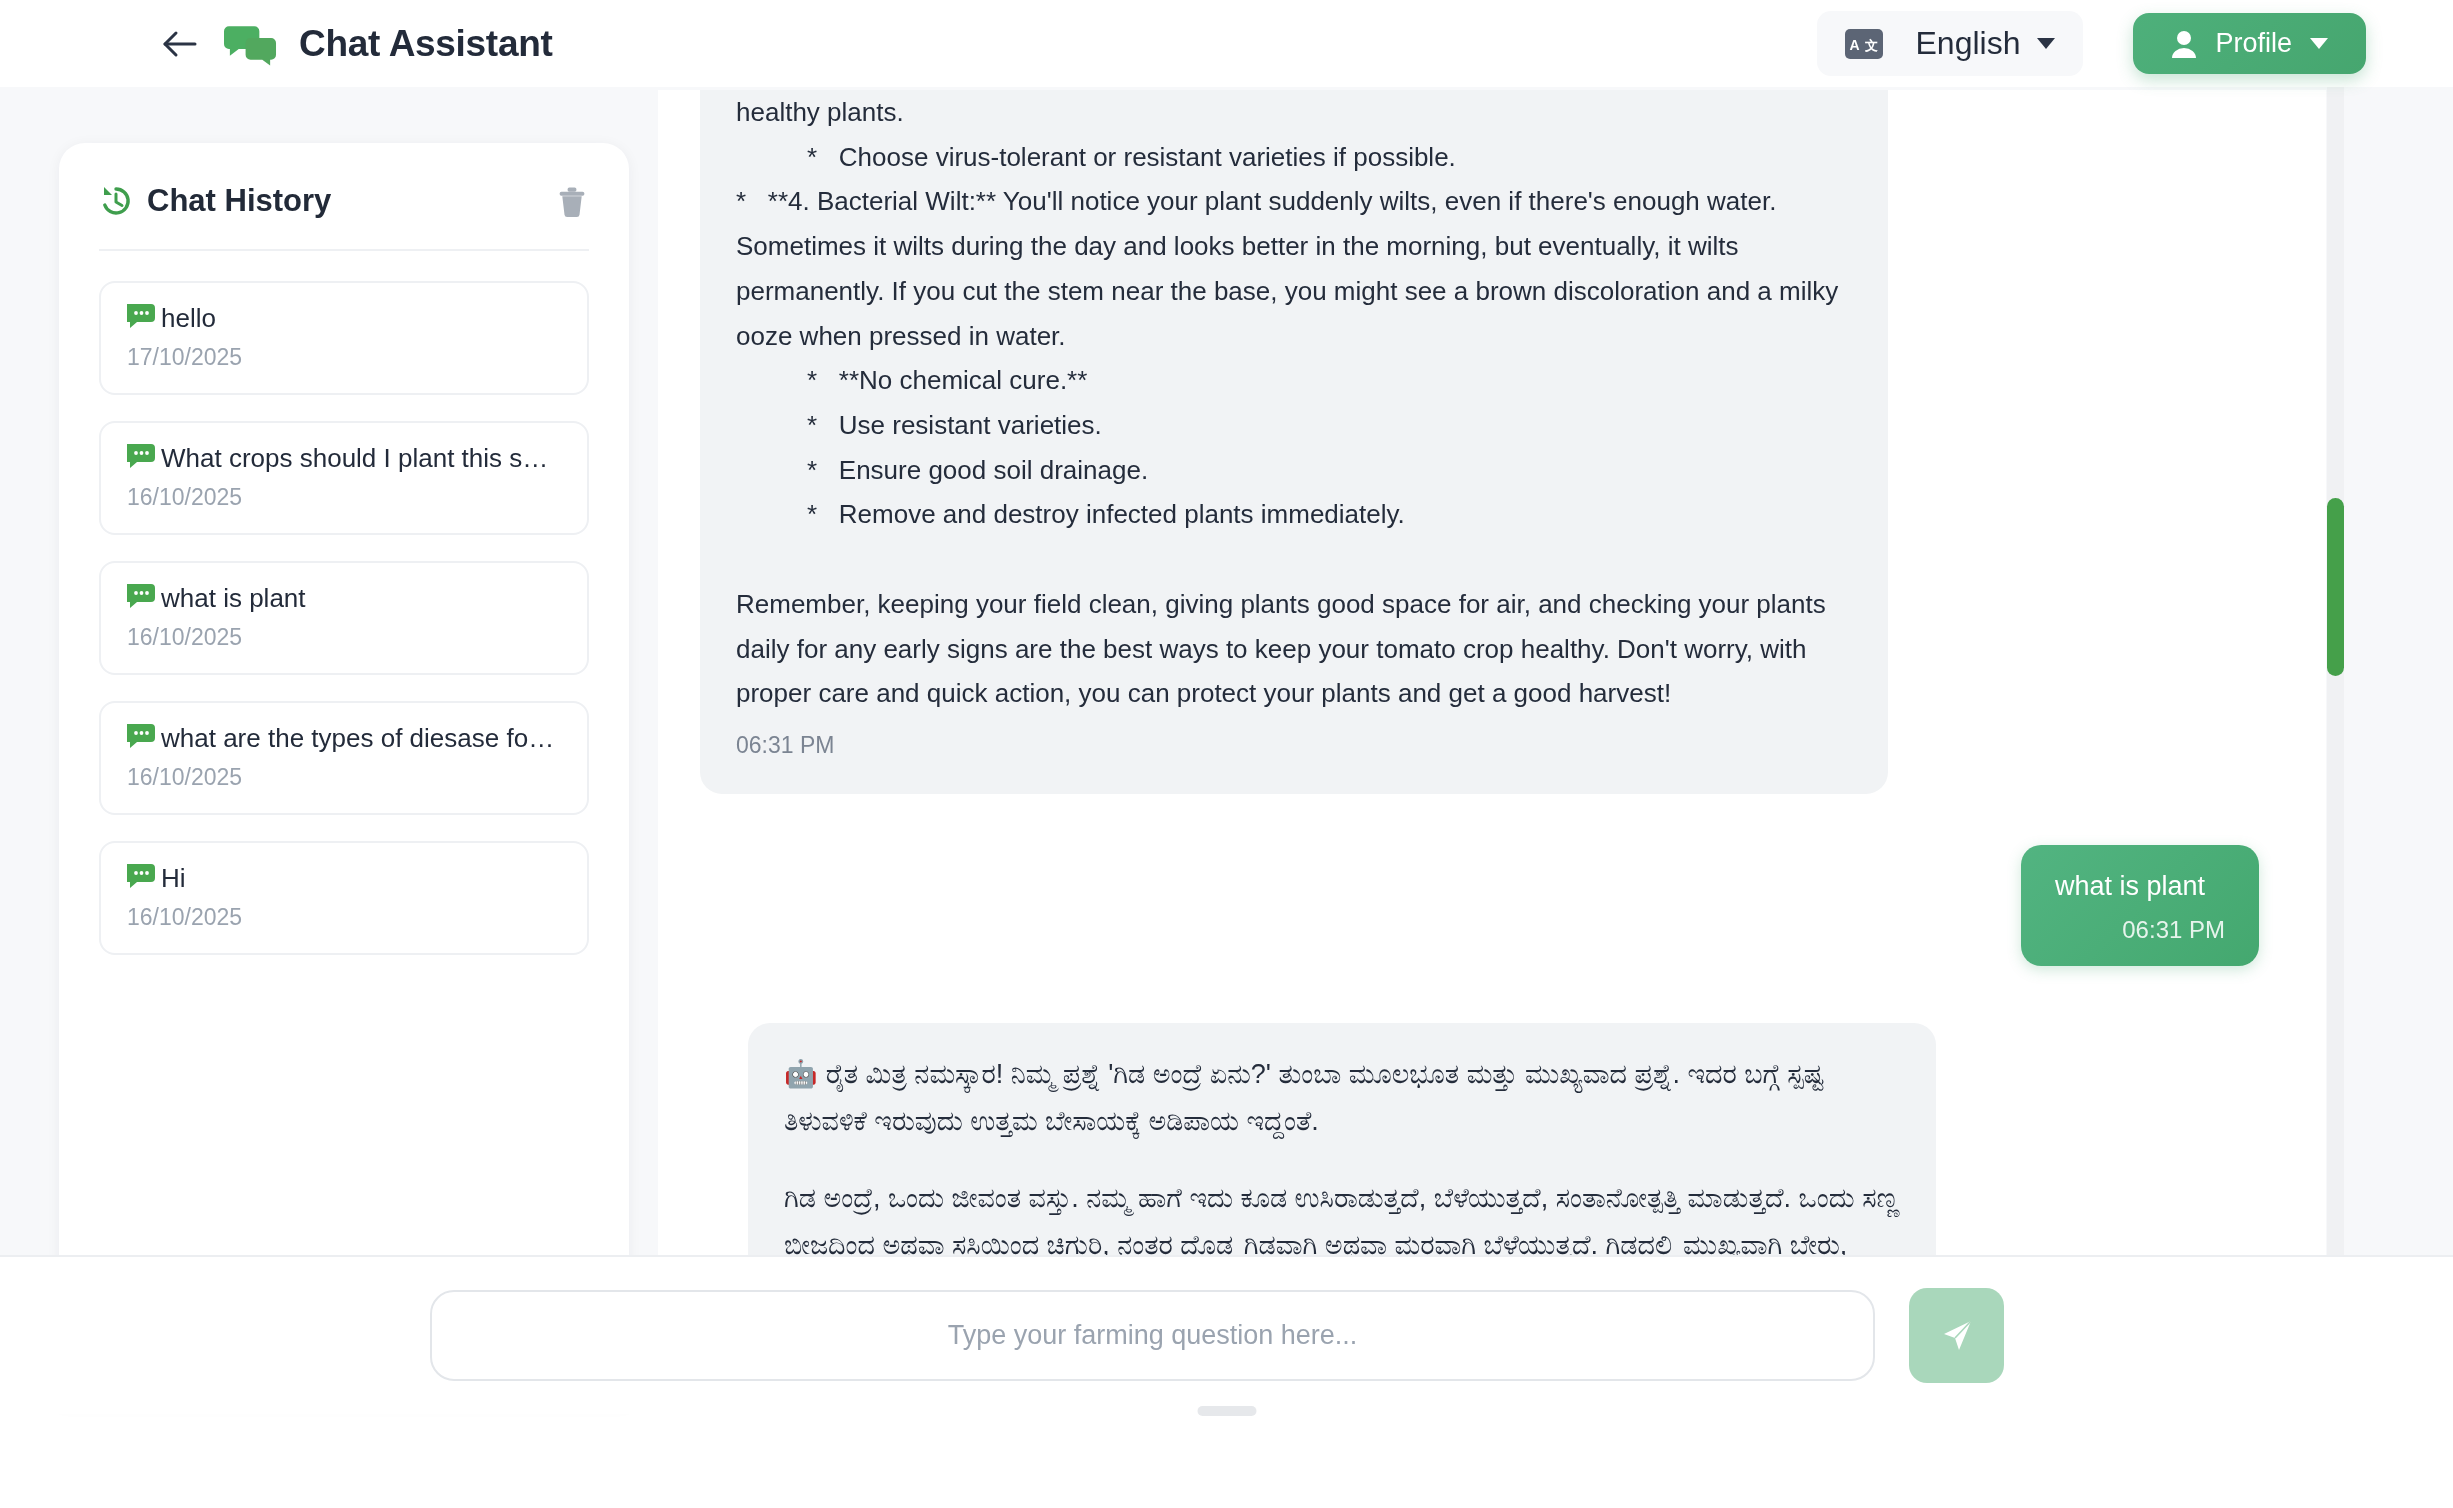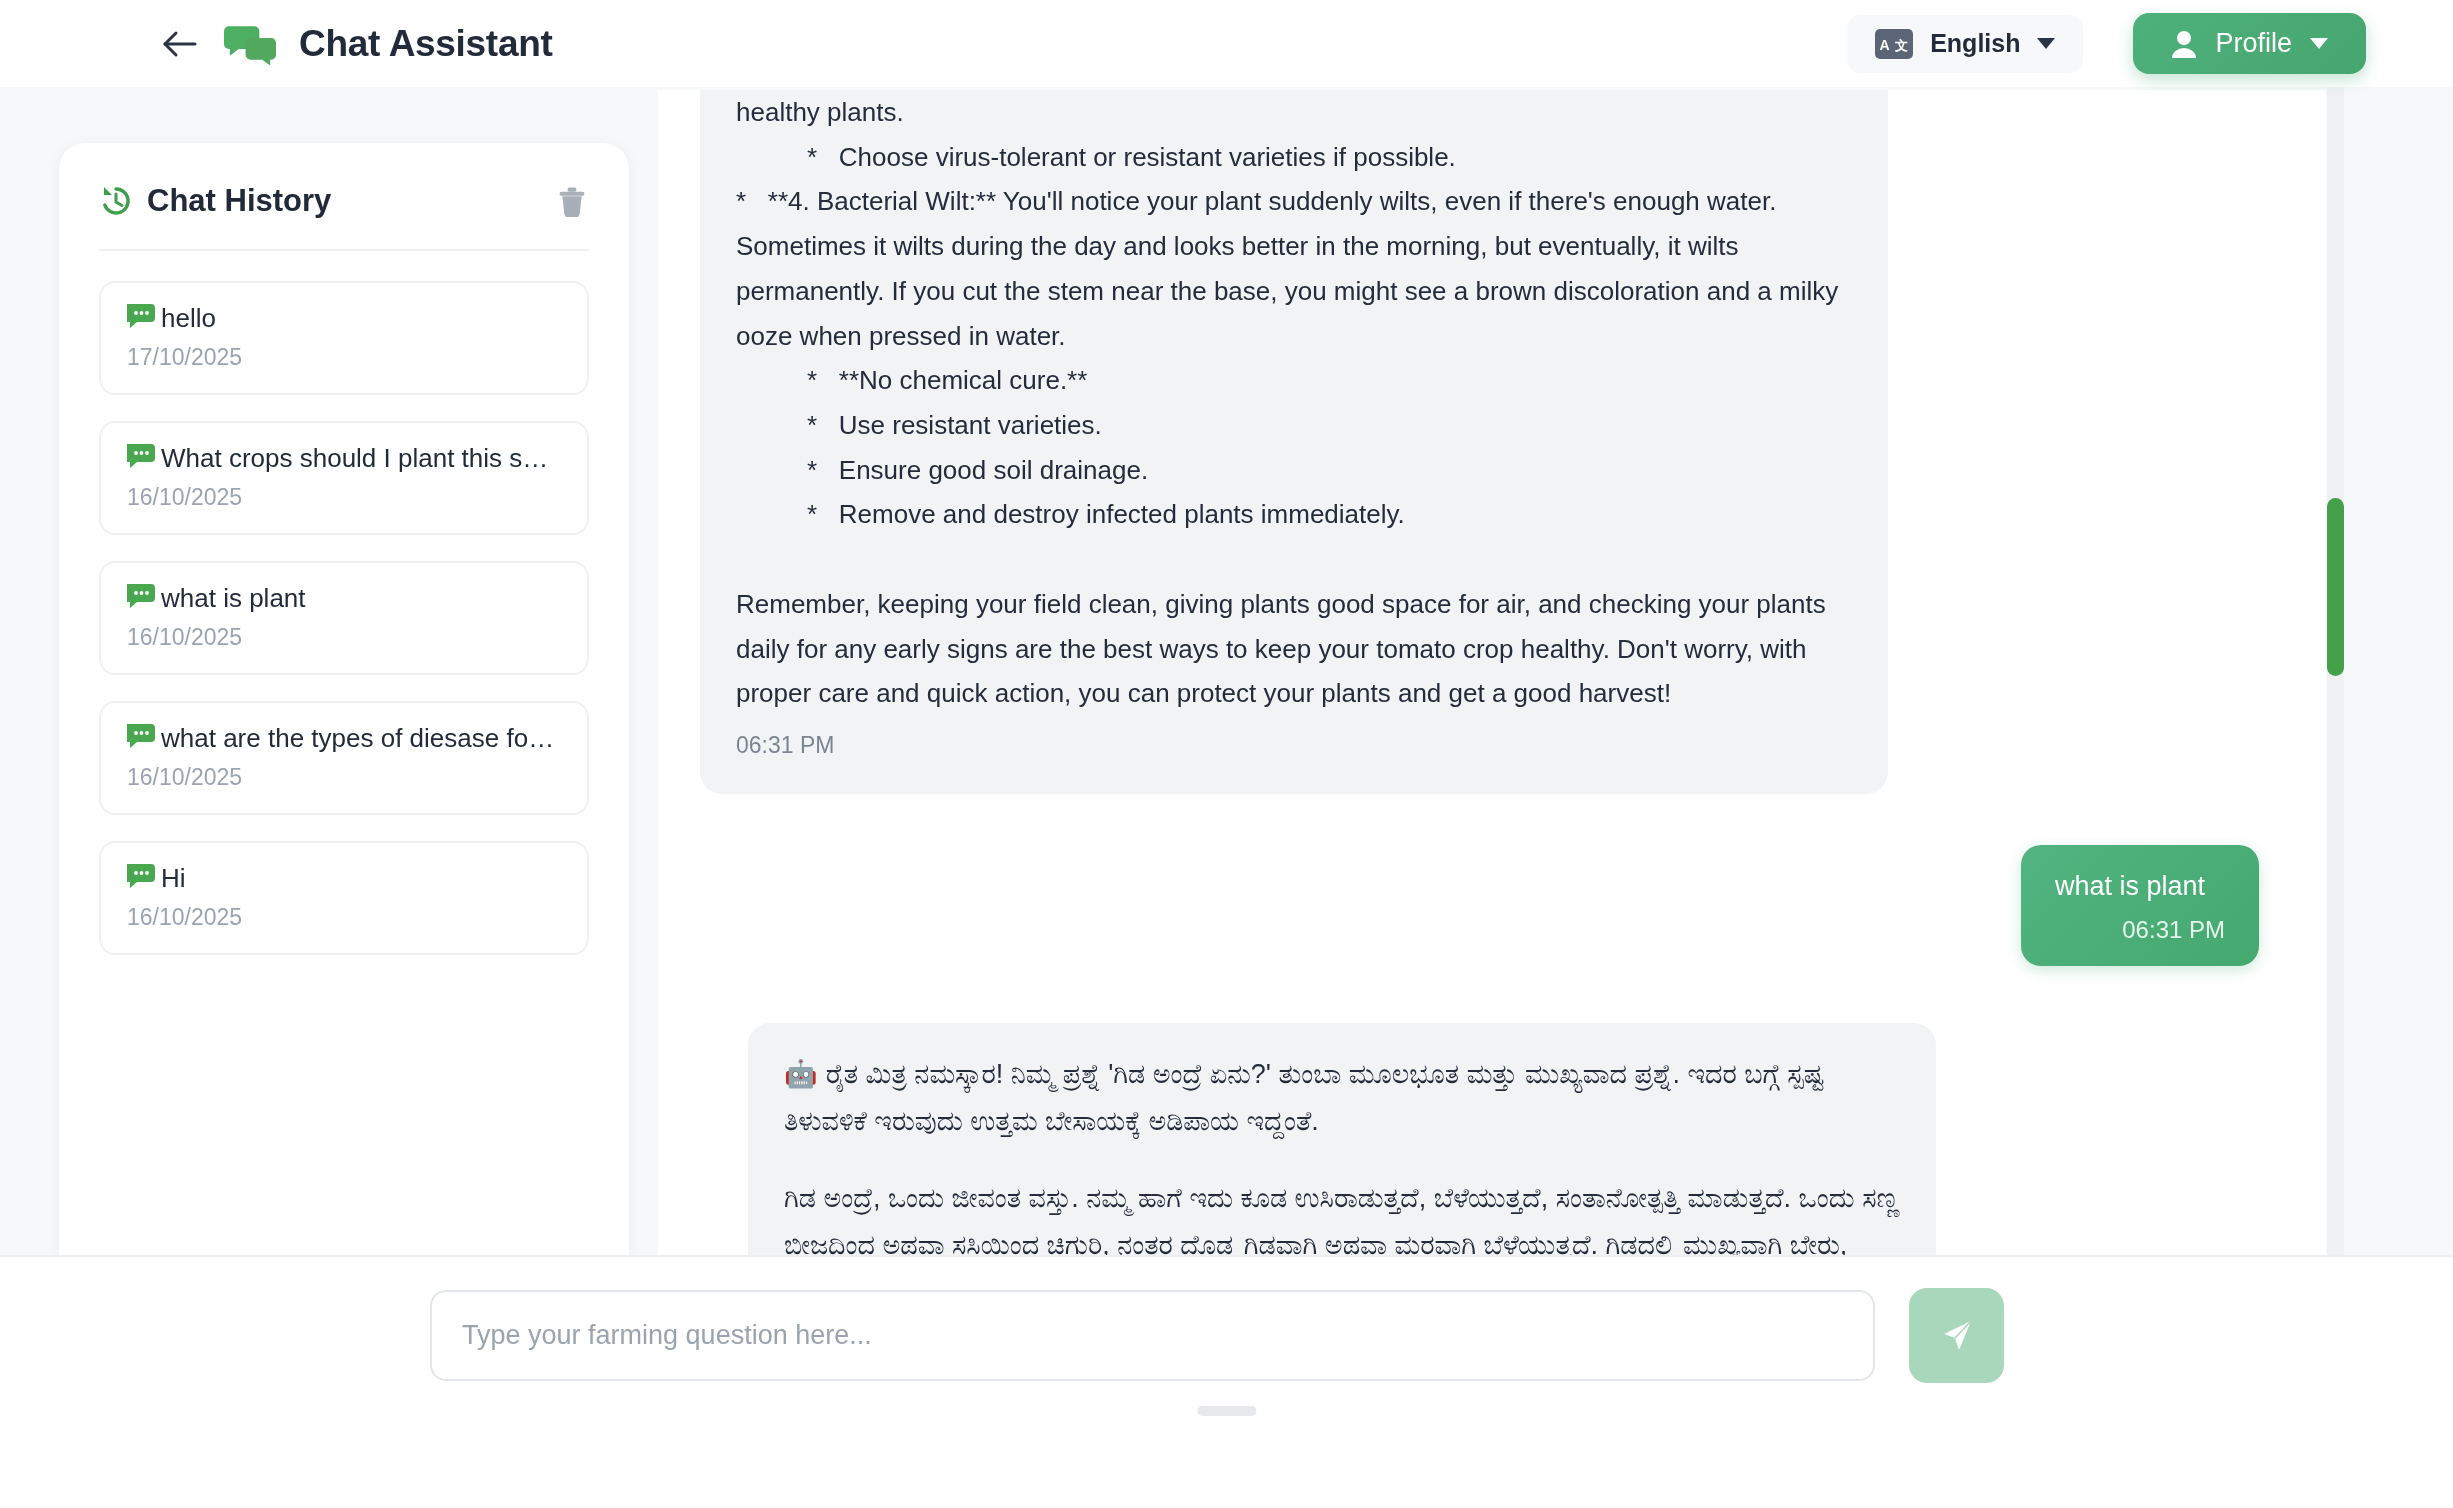--- a/index.html
+++ b/index.html
@@ -48,21 +48,21 @@
     background: #f7f8fa; border: none; border-radius: 14px;
     padding: 14px 28px; cursor: pointer;
   }
   .lang-icon {
     width: 38px; height: 30px; border-radius: 5px;
     background: #5c6575; position: relative; flex: 0 0 auto;
     display: flex; align-items: center; justify-content: center;
     color: #fff; font-size: 14px; font-weight: 700; letter-spacing: 1px;
     line-height: 1;
   }
-  .lang-label { font-size: 25px; color: #242c3b; font-weight: 700; }
+  .lang-label { font-size: 32px; color: #242c3b; font-weight: 400; margin-left: 16px; }
   .caret { width: 0; height: 0; border-left: 9px solid transparent;
            border-right: 9px solid transparent; border-top: 11px solid currentColor; }
   .caret-dark { color: #2b3445; }
   .caret-light { color: #ffffff; }
   .profile-btn {
     display: flex; align-items: center; gap: 18px;
     background: linear-gradient(135deg,#4eb07b 0%,#46a66f 100%);
     border: none; border-radius: 16px;
     padding: 15px 38px; cursor: pointer;
     box-shadow: 0 6px 16px rgba(70,166,111,0.30);
@@ -193,25 +193,25 @@
     height: 159px;
     background: #ffffff;
     border-top: 2px solid #eceef1;
     display: flex; align-items: center;
     padding: 0 0 0 430px;
     gap: 34px;
     position: relative; z-index: 4;
   }
   .chat-input {
     width: 1445px; height: 91px;
-    border: 2px solid #e3e6ea; border-radius: 16px;
+    border: 2px solid #e3e6ea; border-radius: 24px;
     padding: 0 30px;
     font-size: 27px; color: #242c3b;
     font-family: "Liberation Sans", sans-serif;
-    background: #fff; outline: none;
+    background: #fff; outline: none; text-align: center;
   }
   .chat-input::placeholder { color: #9aa3af; }
   .send-btn {
     width: 95px; height: 95px;
     border: none; border-radius: 18px;
     background: #a9d7bb;
     display: flex; align-items: center; justify-content: center;
     cursor: pointer;
   }
   .send-btn svg { width: 44px; height: 44px; }

